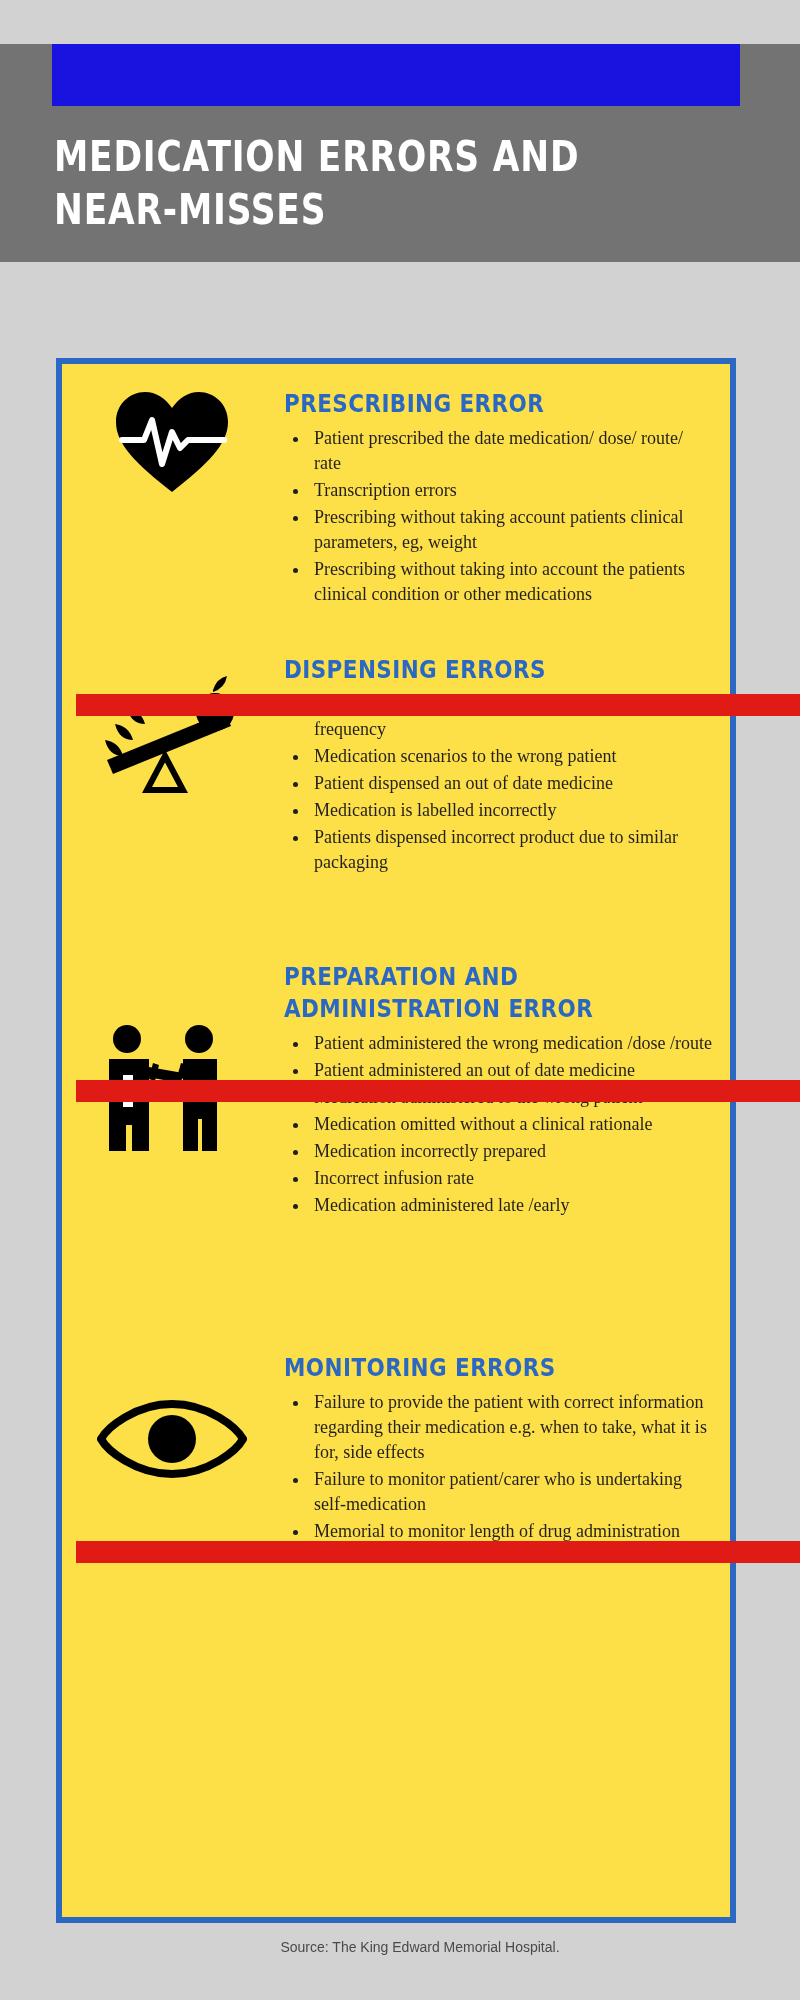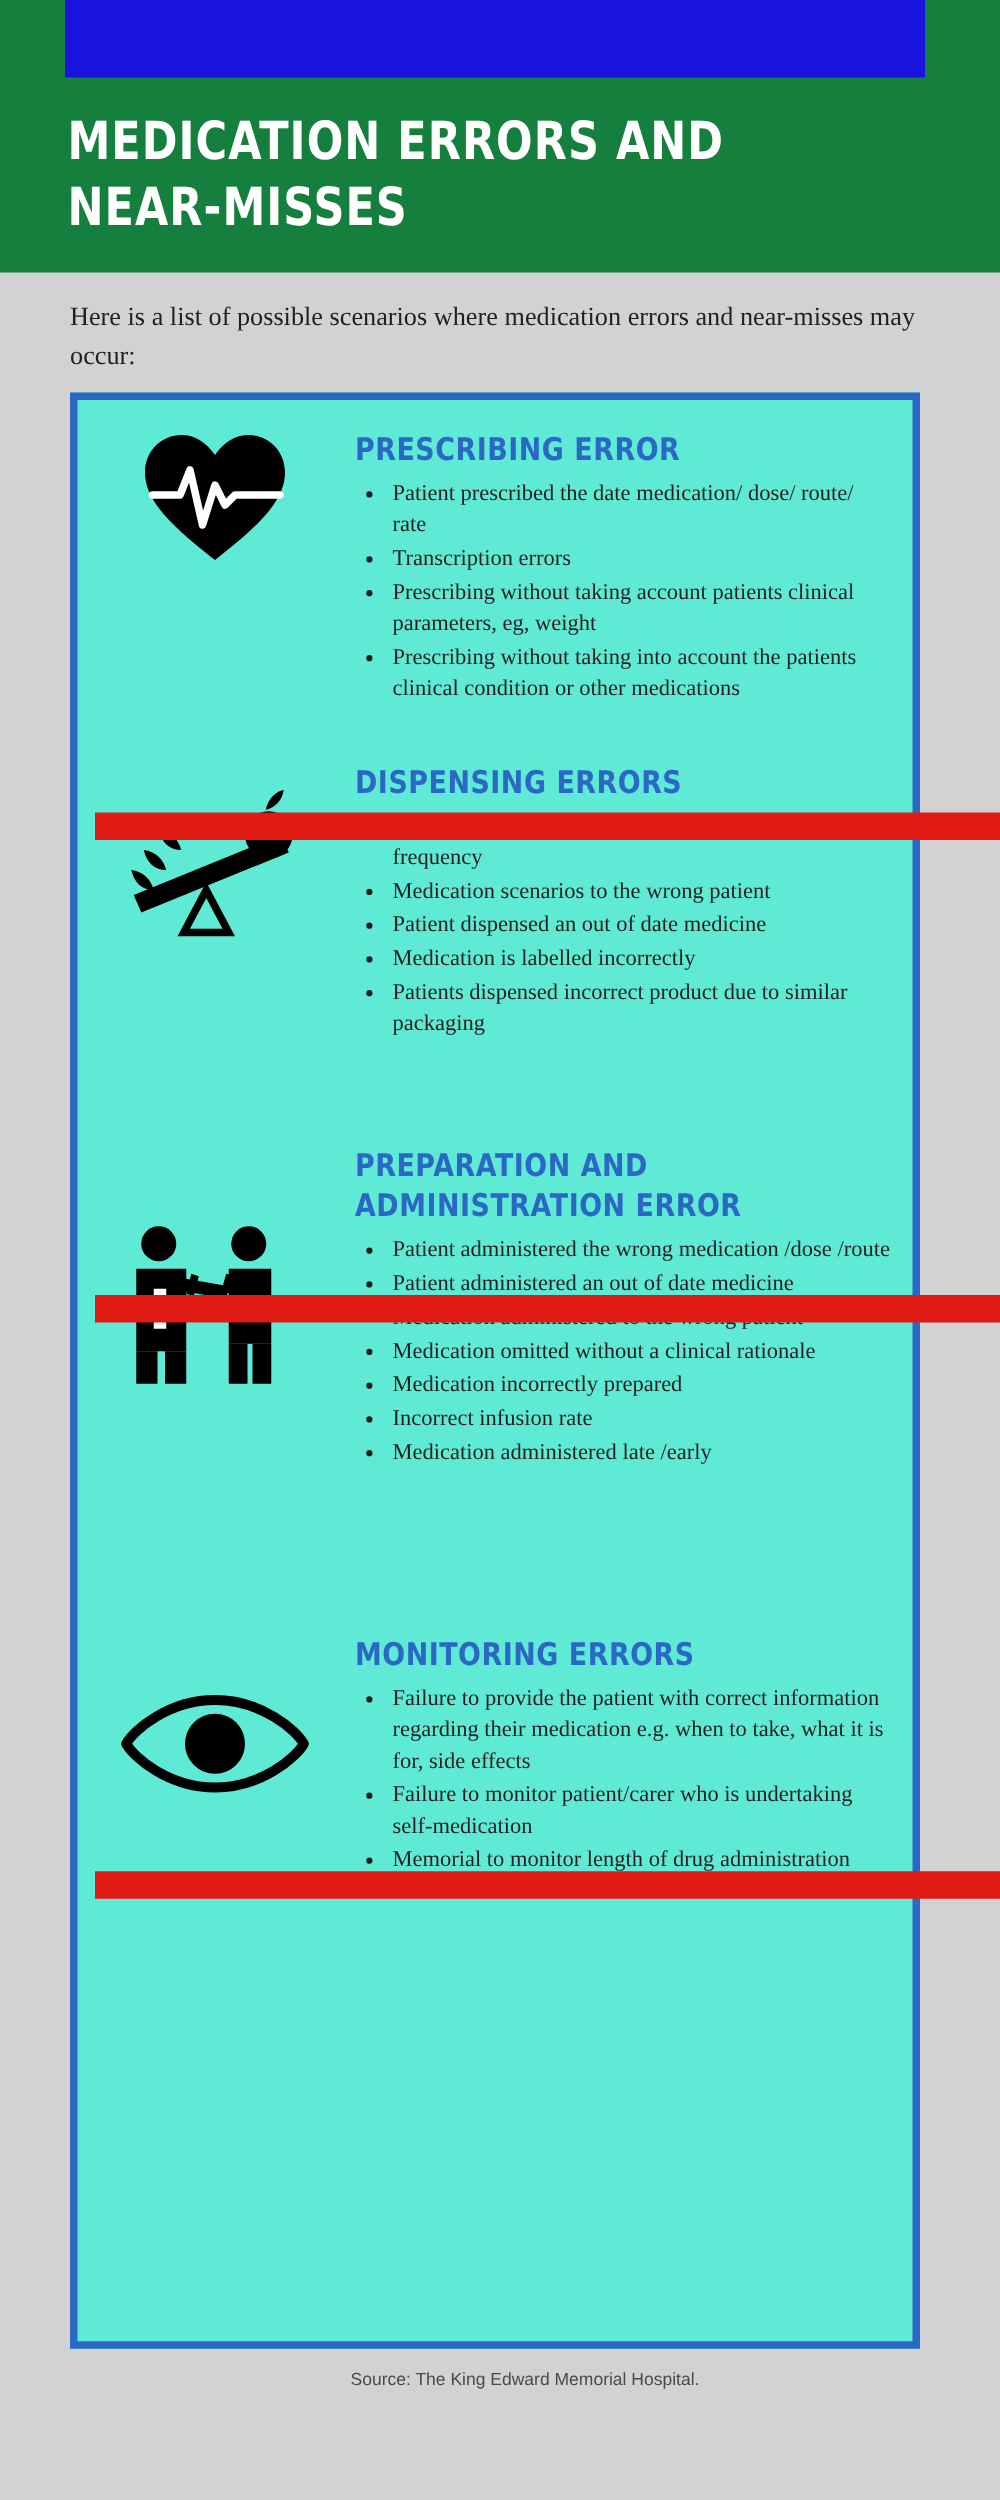--- a/index.html
+++ b/index.html
@@ -18,22 +18,23 @@
     width: 800px;
     height: 2000px;
     background: #d2d2d2;
   }
 
   
   .header {
     position: relative;
     width: 800px;
     height: 218px;
-    background: #15803d;
+    background: #737373;
     overflow: hidden;
+    margin-top: 44px;
   }
   .header-blue-bar {
     position: absolute;
     left: 52px;
     top: 0;
     width: 688px;
     height: 62px;
     background: #1913e0;
   }
   .header-title {
@@ -65,21 +66,21 @@
   }
 
   
   .panel {
     position: absolute;
     left: 56px;
     top: 314px;
     width: 680px;
     height: 1565px;
     border: 6px solid #2b68c4;
-    background: #5eead4;
+    background: #fde047;
     box-sizing: border-box;
   }
 
   .section {
     position: absolute;
     left: 0;
     width: 668px;
   }
   .sec-icon {
     position: absolute;
@@ -147,21 +148,20 @@
 <body>
 
 <div class="page">
 
   <div class="header">
     <div class="header-blue-bar"></div>
     <div class="header-title">MEDICATION ERRORS AND
 NEAR-MISSES</div>
   </div>
 
-  <div class="intro">Here is a list of possible scenarios where medication errors and near-misses may occur:</div>
 
   <div class="panel">
 
     <div class="section" style="top:24px;">
       <div class="sec-icon">
         <svg width="120" height="110" viewBox="0 0 120 110" aria-hidden="true">
           <path d="M60 104 C24 76 4 56 4 34 C4 16 18 4 33 4 C44 4 53 10 60 20 C67 10 76 4 87 4 C102 4 116 16 116 34 C116 56 96 76 60 104 Z" fill="#000000"></path>
           <polyline points="10,52 32,52 40,32 50,76 60,44 68,60 76,52 112,52" fill="none" stroke="#ffffff" stroke-width="6" stroke-linejoin="round" stroke-linecap="round"></polyline>
         </svg>
       </div>

